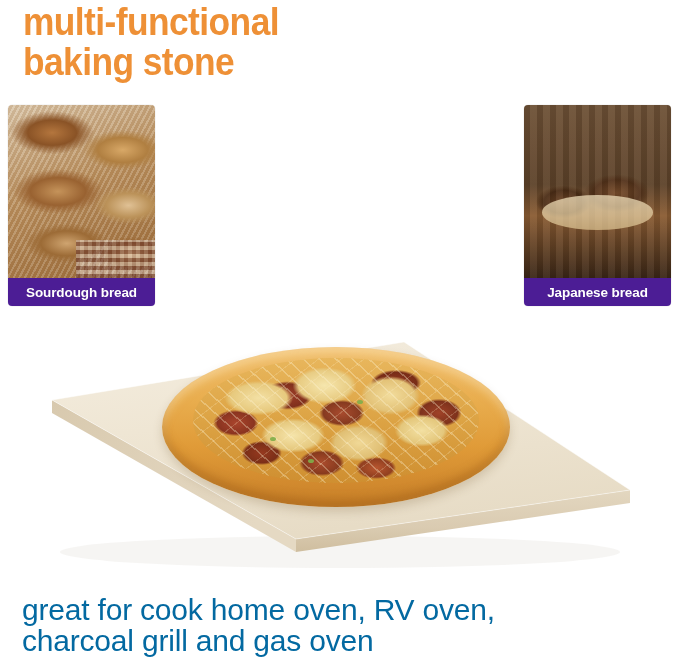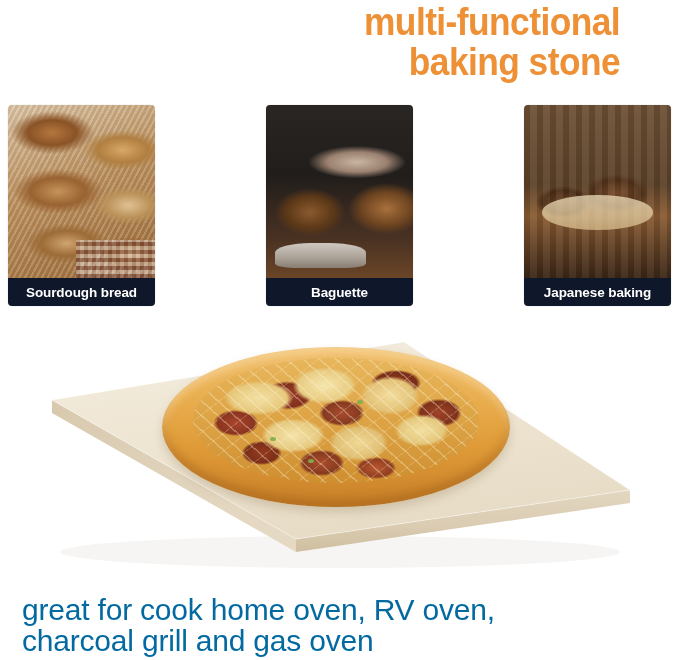--- a/index.html
+++ b/index.html
@@ -11,24 +11,24 @@
     width: 679px;
     height: 660px;
     position: relative;
     overflow: hidden;
     font-family: "Liberation Sans", sans-serif;
   }
 
   
   .title-block {
     position: absolute;
-    left: 16px;
+    left: 1px;
     top: 2px;
     width: 626px;
-    text-align: right;
+    text-align: left;
   }
   .title-line {
     display: block;
     color: #EE9036;
     font-family: "Liberation Sans", sans-serif;
     font-weight: bold;
     font-size: 38px;
     line-height: 40px;
     letter-spacing: -0.6px;
     transform: scaleX(0.93);
@@ -56,21 +56,21 @@
     background: #f3f3f3;
     box-shadow: 0 0 0 0.5px rgba(0,0,0,0.07);
   }
   .card-photo {
     flex: 1 1 auto;
     position: relative;
     overflow: hidden;
   }
   .card-label {
     flex: 0 0 28px;
-    background: #0f172a;
+    background: #4c1d95;
     color: #ffffff;
     font-size: 13.5px;
     font-weight: bold;
     display: flex;
     align-items: center;
     justify-content: center;
     letter-spacing: -0.1px;
     text-shadow: 0 0 1px rgba(0,0,0,0.12);
   }
 
@@ -252,28 +252,24 @@
   <span class="title-line">baking stone</span>
 </div>
 
 <div class="card-row">
 
   <div class="card">
     <div class="card-photo photo-sourdough"></div>
     <div class="card-label">Sourdough bread</div>
   </div>
 
-  <div class="card">
-    <div class="card-photo photo-baguette"></div>
-    <div class="card-label">Baguette</div>
-  </div>
 
   <div class="card">
     <div class="card-photo photo-japanese"></div>
-    <div class="card-label">Japanese baking</div>
+    <div class="card-label">Japanese bread</div>
   </div>
 
 
 </div>
 
 <div class="hero">
 
   <div class="stone-wrap">
     <svg class="stone-svg" width="679" height="275" viewBox="0 0 679 275">
       <defs>

